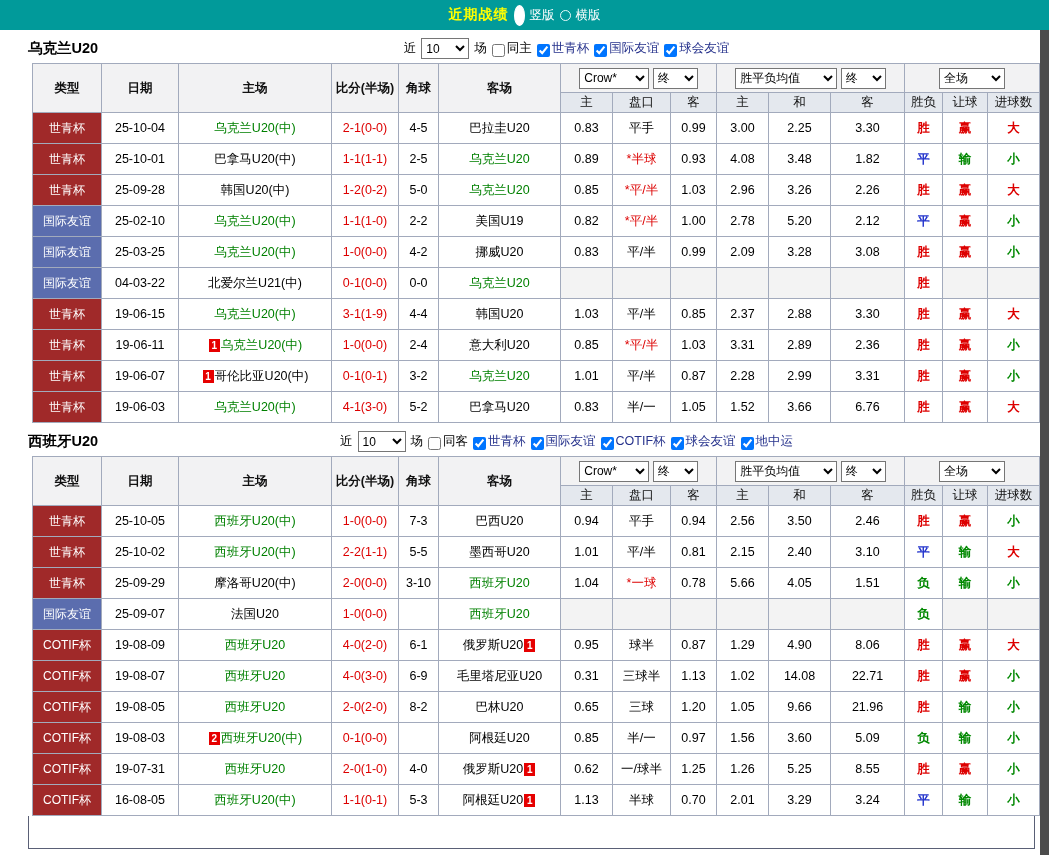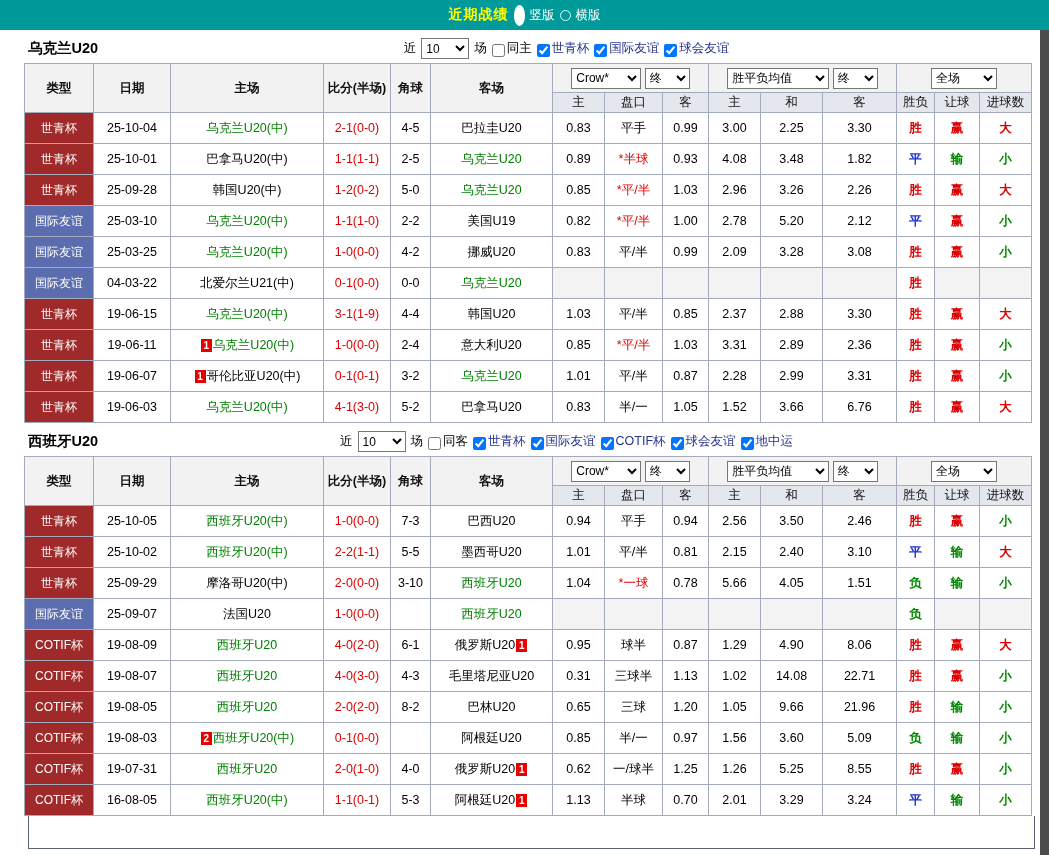--- a/index.html
+++ b/index.html
@@ -21,21 +21,21 @@
   .filters { flex:1; display:flex; align-items:center; justify-content:center; gap:5px; font-size:12.5px; }
   .filters .cb { display:inline-flex; align-items:flex-end; cursor:pointer; }
   .filters .cb input { margin:0 2px 0 0; vertical-align:middle; }
   .cb-comp { color:#26328c; }
   .cb-plain { color:#000; }
   .sel { font-size:12px; height:21px; background:#fff; }
   .count { width:48px; }
   .w70 { width:70px; } .w45 { width:45px; } .w102 { width:102px; } .w64 { width:66px; }
 
   
-  table { border-collapse:collapse; table-layout:fixed; width:1007px; margin-left:24px; background:#fef9c3; border:1px solid #5a6076; }
+  table { border-collapse:collapse; table-layout:fixed; width:1007px; margin-left:32px; background:#fef9c3; border:1px solid #5a6076; }
   th, td { border:1px solid #a2aabc; text-align:center; font-size:12.5px; padding:0 1px; height:31px; overflow:hidden; white-space:nowrap; }
   thead th { background:#ececec; font-weight:bold; font-size:12.5px; color:#111; }
   thead tr.selrow th { height:29px; background:#f2f2f3; }
   thead tr.subrow th { height:20px; background:#e4e8ee; font-weight:normal; }
   thead th.span2 { background:#e9e9e9; }
   tbody td { background:#fff; }
   td.type { color:#fff; font-size:12px; }
   td.score { color:#dd0000; }
   td.empty { background:#f3f3f3; }
   .focal { color:#008000; }
@@ -176,21 +176,21 @@
     <td class="" style="color:#000">1.03</td>
     <td class="" style="color:#000">2.96</td>
     <td class="" style="color:#000">3.26</td>
     <td class="" style="color:#000">2.26</td>
     <td class="" style="color:#dd0000;font-weight:bold">胜</td>
     <td class="" style="color:#dd0000;font-weight:bold">赢</td>
     <td class="" style="color:#dd0000;font-weight:bold">大</td>
   </tr>
             <tr>
     <td class="type" style="background:#5b6dae">国际友谊</td>
-    <td class="date">25-03-10</td>
+    <td class="date">25-02-10</td>
     <td class="team"><span class="focal">乌克兰U20(中)</span></td>
     <td class="score">1-1(1-0)</td>
     <td>2-2</td>
     <td class="team"><span class="">美国U19</span></td>
     <td class="" style="color:#000">0.82</td>
     <td class="" style="color:#dd0000">*平/半</td>
     <td class="" style="color:#000">1.00</td>
     <td class="" style="color:#000">2.78</td>
     <td class="" style="color:#000">5.20</td>
     <td class="" style="color:#000">2.12</td>
@@ -462,21 +462,21 @@
     <td class="" style="color:#000">8.06</td>
     <td class="" style="color:#dd0000;font-weight:bold">胜</td>
     <td class="" style="color:#dd0000;font-weight:bold">赢</td>
     <td class="" style="color:#dd0000;font-weight:bold">大</td>
   </tr>
             <tr>
     <td class="type" style="background:#a02929">COTIF杯</td>
     <td class="date">19-08-07</td>
     <td class="team"><span class="focal">西班牙U20</span></td>
     <td class="score">4-0(3-0)</td>
-    <td>4-3</td>
+    <td>6-9</td>
     <td class="team"><span class="">毛里塔尼亚U20</span></td>
     <td class="" style="color:#000">0.31</td>
     <td class="" style="color:#000">三球半</td>
     <td class="" style="color:#000">1.13</td>
     <td class="" style="color:#000">1.02</td>
     <td class="" style="color:#000">14.08</td>
     <td class="" style="color:#000">22.71</td>
     <td class="" style="color:#dd0000;font-weight:bold">胜</td>
     <td class="" style="color:#dd0000;font-weight:bold">赢</td>
     <td class="" style="color:#008800;font-weight:bold">小</td>

